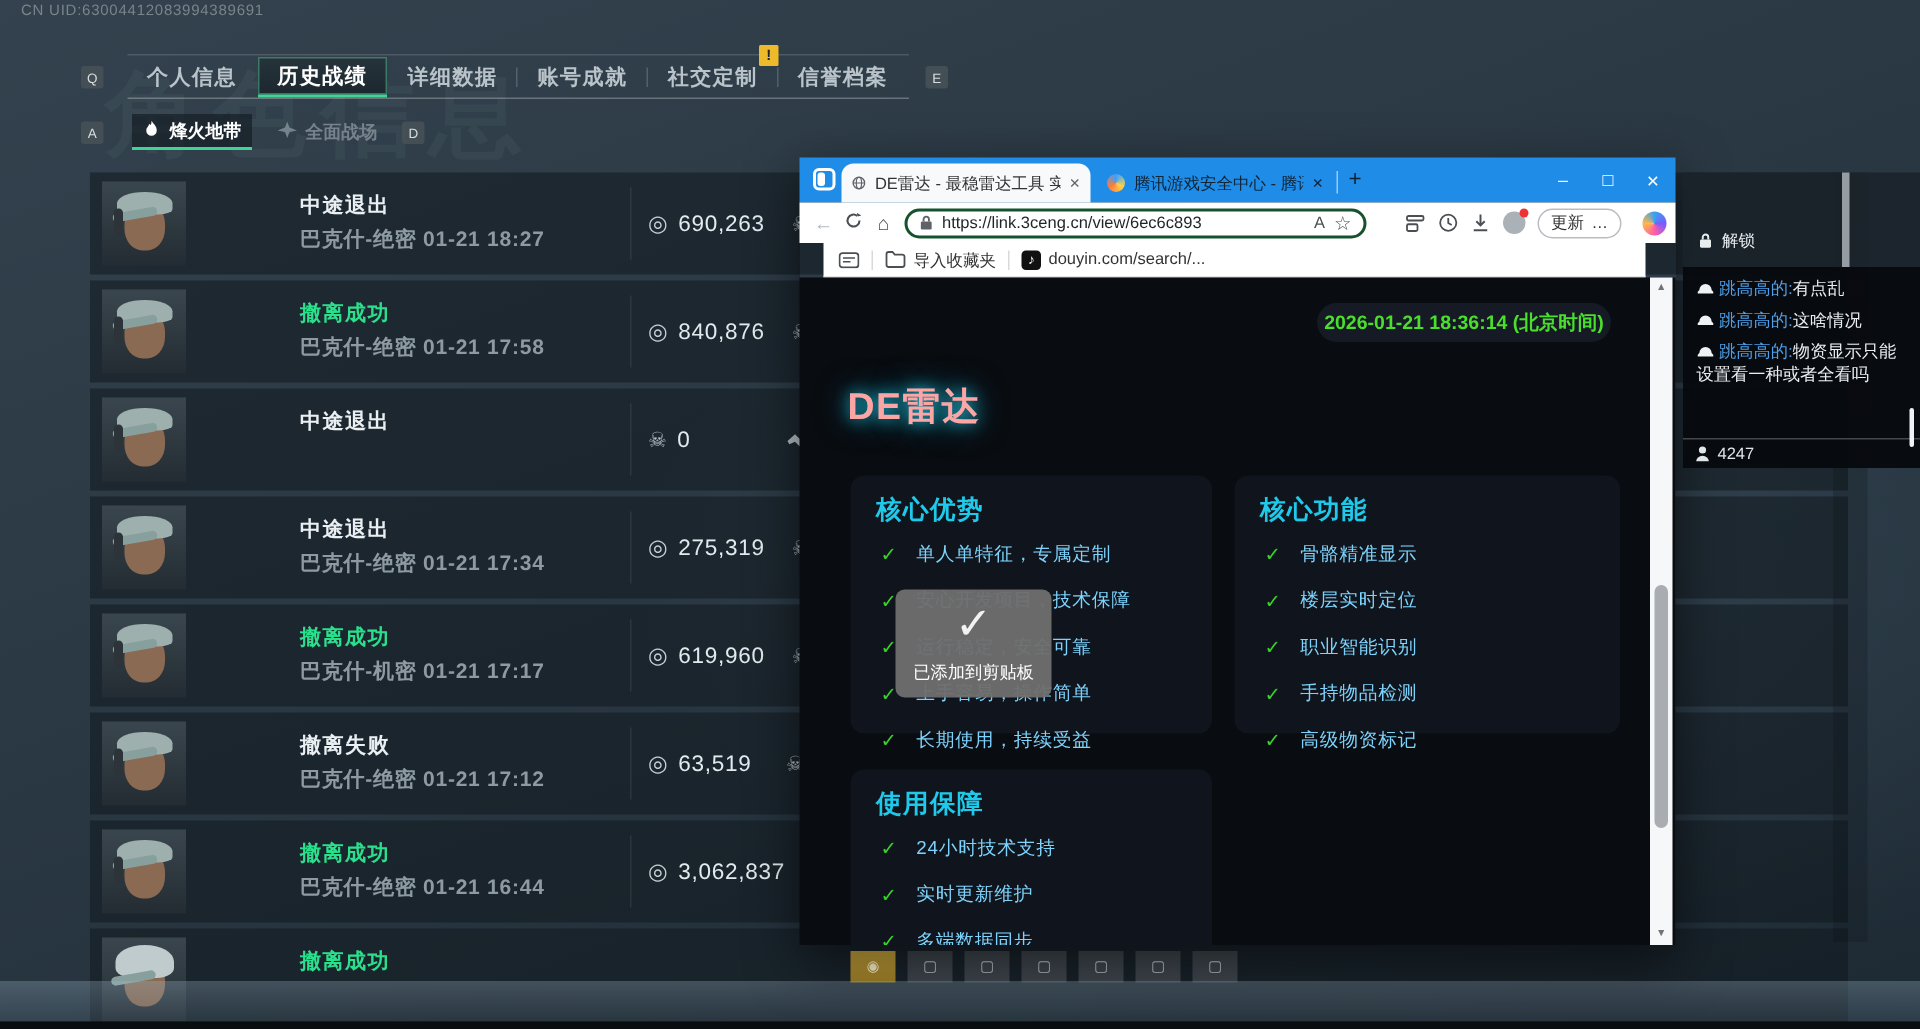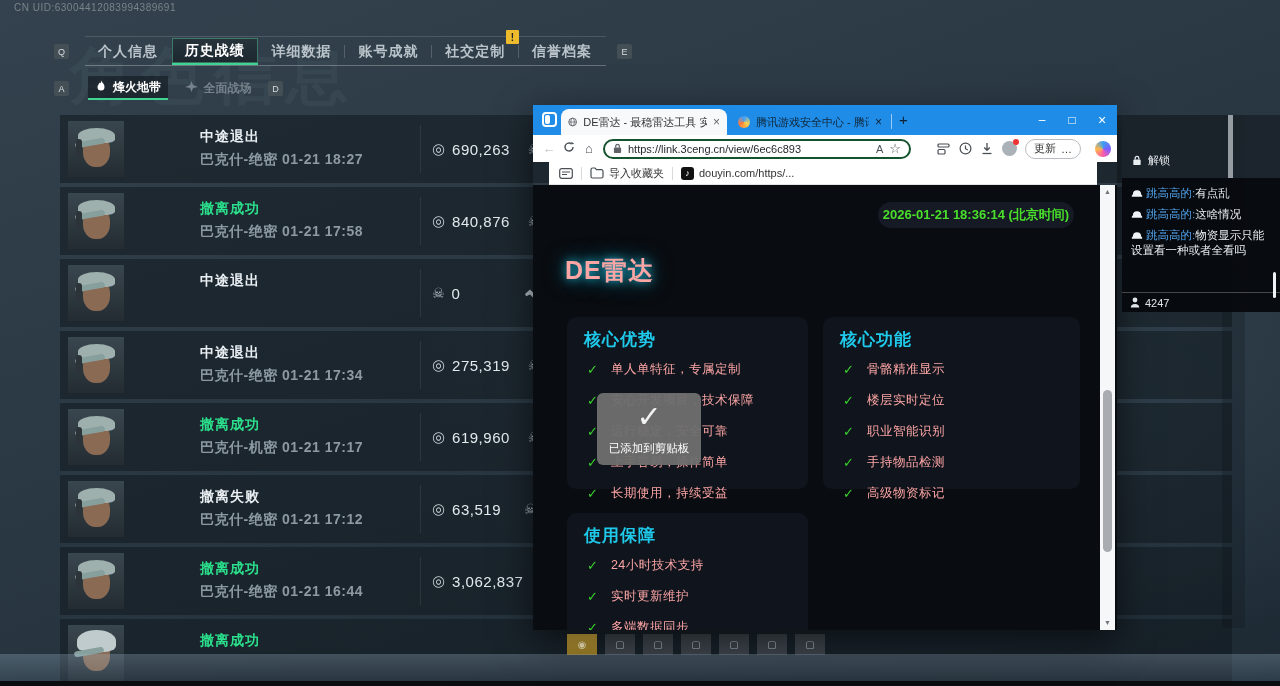--- a/index.html
+++ b/index.html
@@ -89,21 +89,21 @@
 
   #page { left:0; top:80px; width:584px; height:445px; background:#090c11; overflow:hidden; }
   #brand { left:32px; top:30px; font-size:25px; font-weight:bold; color:#fca5a5; letter-spacing:1px;
     text-shadow:0 0 10px rgba(31,212,246,0.85), 0 0 22px rgba(31,212,246,0.5);margin-top:39px; }
   #time-pill { left:345px; top:17px; width:196px; height:26px; background:#151a24; border-radius:13px;
     display:flex; align-items:center; justify-content:center; font-size:13px; font-weight:bold; color:#49df2b; }
   .card { background:#10141c; border-radius:9px; }
   .card .card-title { position:absolute; left:17px; top:11px; font-size:17px; font-weight:bold; color:#1ec9ea; letter-spacing:1px; }
   .feat { position:absolute; left:20px; display:flex; gap:13px; align-items:center; }
   .feat .chk { color:#39d32b; font-size:13px; font-weight:bold; }
-  .feat .txt { color:#fca5a5; font-size:12.5px; letter-spacing:.5px; }
+  .feat .txt { color:#7dd3fc; font-size:12.5px; letter-spacing:.5px; }
   #card1 { left:34px; top:132px; width:241px; height:172px; }
   #card2 { left:290px; top:132px; width:257px; height:172px; }
   #card3 { left:34px; top:328px; width:241px; height:177px; border-radius:9px 9px 0 0; }
   #toast { left:64px; top:208px; width:104px; height:72px; background:rgba(110,110,110,0.96); border-radius:6px; z-index:5; }
   #toast .big-check { position:absolute; left:0; right:0; top:6px; text-align:center; font-size:30px; color:#f2f2f2; }
   #toast .toast-text { position:absolute; left:0; right:0; bottom:9px; text-align:center; font-size:11.5px; color:#fff; }
   #page-scrollbar { left:567px; top:80px; width:15px; height:445px; background:#f6f7f8; }
   .sb-arrow { position:absolute; left:0; width:15px; height:14px; text-align:center; font-size:7px; color:#707478; line-height:14px; cursor:pointer; }
   #sb-thumb { position:absolute; left:3px; top:205px; width:9px; height:162px; background:#a9adb1; border-radius:5px; cursor:pointer; }
 
@@ -404,21 +404,21 @@
     <span class="bm-sep"></span>
     <span style="display:flex;align-items:center;gap:5px;">
       <svg width="14" height="12" viewBox="0 0 14 12">
           <path d="M1 2.5 a1.5 1.5 0 0 1 1.5-1.5 H5 l1.5 1.7 H11.5 a1.5 1.5 0 0 1 1.5 1.5 V9.5 a1.5 1.5 0 0 1 -1.5 1.5 H2.5 A1.5 1.5 0 0 1 1 9.5 Z" fill="none" stroke="#4a4f54" stroke-width="1.2"></path>
         </svg>
       <span>导入收藏夹</span>
     </span>
     <span class="bm-sep"></span>
     <span style="display:flex;align-items:center;">
       <span id="douyin-icon">♪</span>
-      <span>douyin.com/https/...</span>
+      <span>douyin.com/search/...</span>
     </span>
   </div>
 
   <div class="abs" id="page">
     <div class="abs" id="brand">DE雷达</div>
     <div class="abs" id="time-pill">2026-01-21 18:36:14 (北京时间)</div>
     <div class="abs card" id="card1">
         <div class="card-title">核心优势</div>
         <div class="feat" style="top: 44px;">
           <span class="chk">✓</span>

